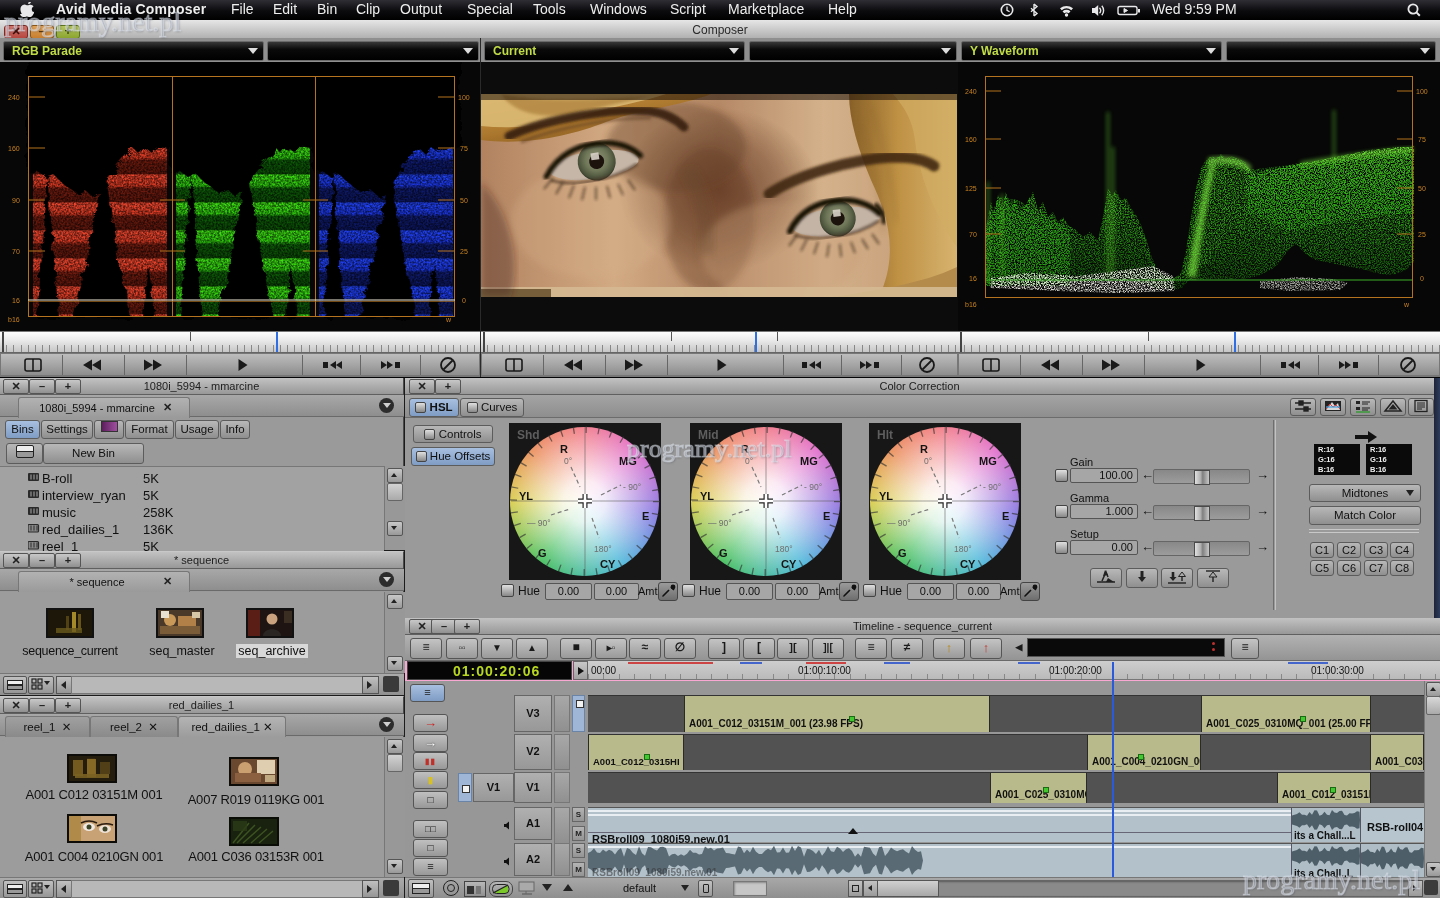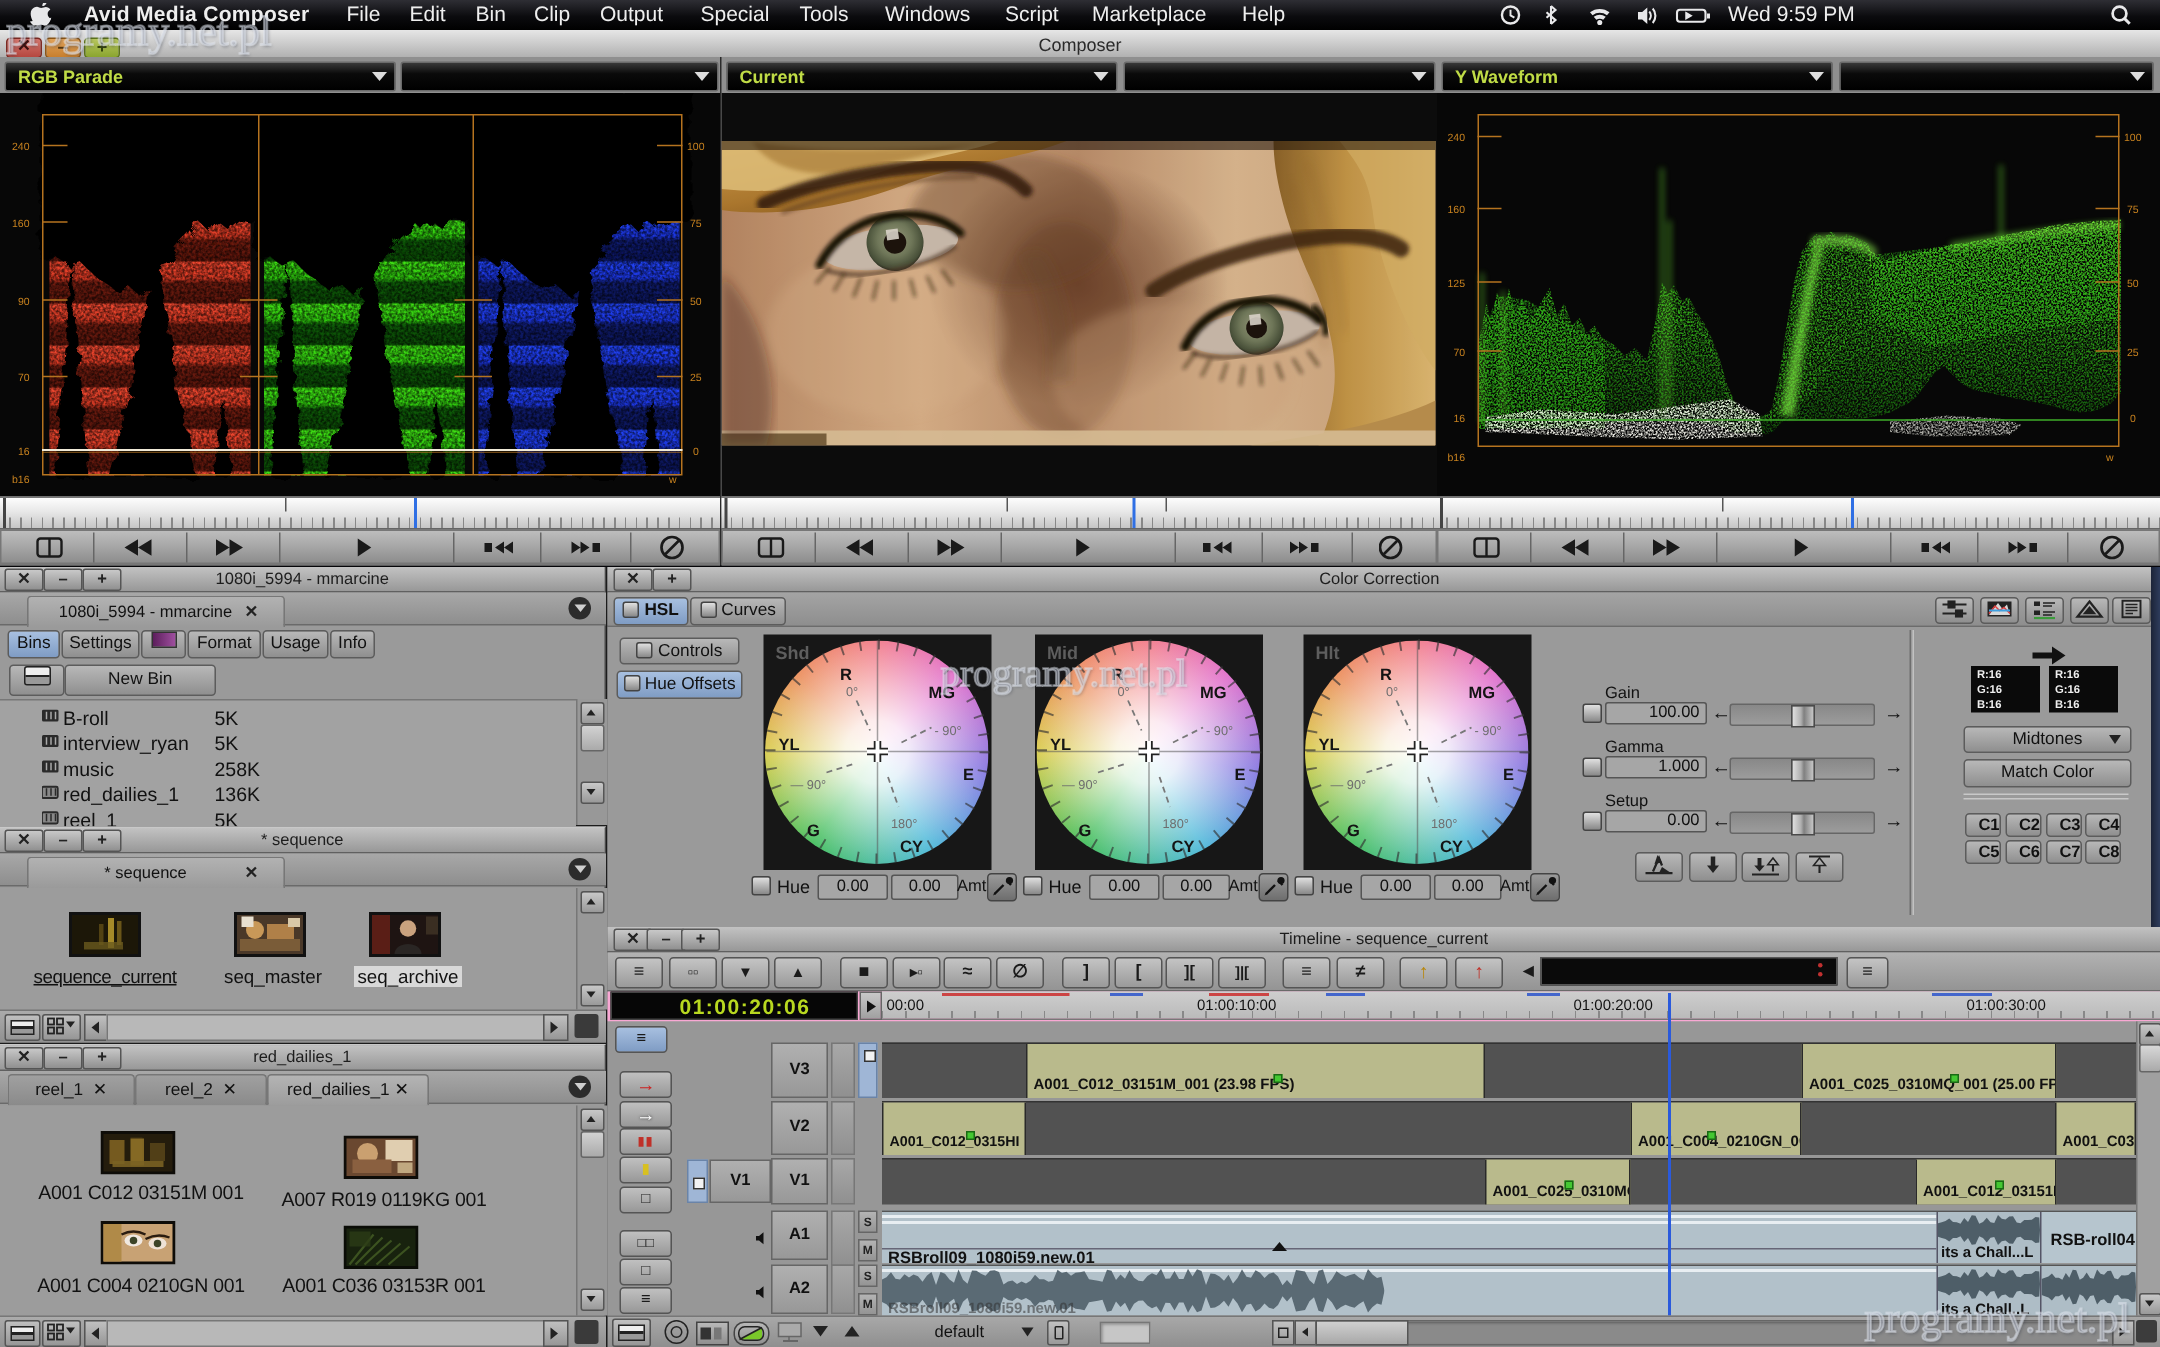--- a/index.html
+++ b/index.html
@@ -17,21 +17,21 @@
 .wm{position:absolute;font-family:"Liberation Serif",serif;color:rgba(195,202,215,0.5);-webkit-text-stroke:1.2px rgba(235,240,248,0.42);white-space:nowrap;text-shadow:1px 1px 2px rgba(40,45,60,0.35);}
 .vb{position:absolute;font-size:11px;color:#111;}
 .wheelbox{width:152px;height:157px;}
 .sq{position:absolute;width:152px;height:157px;background:#171717;}
 .whl{position:absolute;left:1px;top:4px;width:149px;height:149px;border-radius:50%;background:radial-gradient(circle at 50% 50%, rgba(255,255,255,0.97) 0%, rgba(255,255,255,0.85) 20%, rgba(255,255,255,0.45) 45%, rgba(255,255,255,0) 72%),conic-gradient(from 0deg, #f2808e, #e273cc 45deg, #8a7ce2 100deg, #52bada 150deg, #4ac062 215deg, #dace52 270deg, #ec9262 315deg, #f2808e 360deg);}
 .shdlbl{position:absolute;left:8px;top:5px;font-size:12px;font-weight:bold;color:#5e5e5e;}
 .slval{position:absolute;width:62px;height:13px;background:#a6a6a6;border:1px solid #555;border-radius:2px;font-size:11px;text-align:right;padding-right:4px;color:#111;line-height:13px;}
 .sltrack{position:absolute;width:95px;height:13px;background:linear-gradient(#888,#9c9c9c);border:1px solid #666;border-radius:2px;}
 .slhandle{position:absolute;left:40px;top:0;width:14px;height:13px;background:linear-gradient(90deg,#e0e0e0,#b0b0b0 40%,#808080 55%,#c8c8c8);border:1px solid #4a4a4a;}
 .arrL,.arrR{position:absolute;font-size:13px;font-weight:bold;color:#111;}
-.cbtn{width:22px;height:14px;line-height:14px;font-size:11px;font-weight:bold;text-align:right;}
+.cbtn{width:22px;height:14px;line-height:14px;font-size:11px;font-weight:normal;}
 .hbx{position:absolute;top:0;height:15px;background:#a6a6a6;border:1px solid #555;border-radius:2px;font-size:11px;text-align:center;color:#111;line-height:15px;}
 .tb{position:absolute;top:3px;width:30px;height:19px;background:linear-gradient(#c4c4c4,#9a9a9a);border:1px solid #555;border-radius:3px;color:#1a1a1a;text-align:center;font-size:12px;line-height:17px;font-weight:bold;}
 .i1::after{content:"\2261";} .i2::after{content:"\25AB\25AB";font-size:10px;} .i3::after{content:"\25BC";font-size:10px;} .i4::after{content:"\25B2";font-size:10px;}
 .i5::after{content:"\25A0";} .i6::after{content:"\25B8\25AB";font-size:10px;} .i7::after{content:"\2248";} .i8::after{content:"\2205";}
 .i9::after{content:"]";} .i10::after{content:"[";} .i11::after{content:"][";font-size:11px;} .i12::after{content:"]|[";font-size:10px;}
 .i13::after{content:"\2261";} .i14::after{content:"\2260";} .i15::after{content:"\2191";color:#b8860b;font-size:13px;} .i16::after{content:"\2191";color:#c03028;font-size:13px;}
 .i17{border:none;background:none;} .i17::after{content:"\25C0";font-size:9px;}
 .i18::after{content:"\2261";}
 .lb{position:absolute;width:33px;height:16px;background:linear-gradient(#c0c0c0,#989898);border:1px solid #555;border-radius:3px;color:#1a1a1a;text-align:center;font-size:11px;line-height:15px;font-weight:bold;}
 .l1::after{content:"\2261";} .l2::after{content:"\2192";color:#c22;font-size:13px;} .l3::after{content:"\2192";color:#fff;text-shadow:0 0 2px #222;font-size:13px;}
@@ -650,21 +650,21 @@
           <rect x="36" y="4" width="8" height="6" fill="#d8c8a8"></rect>
         </svg>
    <svg class="abs" style="left:246px;top:16px;" width="48" height="30" viewBox="0 0 48 30">
           <rect width="48" height="30" fill="#111"></rect>
           <rect x="2" y="2" width="44" height="26" fill="#1e1412"></rect>
           <rect x="2" y="2" width="12" height="26" fill="#5a1e16"></rect>
           <circle cx="26" cy="11" r="5.5" fill="#caa27e"></circle>
           <path d="M17,28 C17,19 35,19 35,28 Z" fill="#2a2624"></path>
           <rect x="38" y="3" width="8" height="12" fill="#3a2e22"></rect>
         </svg>
-   <div class="vb" style="left:16px;top:52px;width:108px;text-align:center;font-size:12.5px;letter-spacing:-0.3px;text-decoration:underline;">sequence_current</div>
+   <div class="vb" style="left:16px;top:52px;width:108px;text-align:center;font-size:12.5px;letter-spacing:-0.3px;">sequence_current</div>
    <div class="vb" style="left:137px;top:52px;width:90px;text-align:center;font-size:12.5px;">seq_master</div>
    <div class="vb" style="left:236px;top:52px;width:72px;text-align:center;font-size:12.5px;background:#d8d8d8;">seq_archive</div>
   </div>
   <div class="abs" style="left:384px;top:40px;width:20px;height:81px;background:#989898;border-left:1px solid #777;">
    <div class="abs" style="left:2px;top:2px;width:14px;height:13px;background:linear-gradient(#c8c8c8,#999);border:1px solid #555;border-radius:2px;">
           <div class="abs" style="left:3px;top:4px;border-left:3.5px solid transparent;border-right:3.5px solid transparent;border-bottom:4.5px solid #222;"></div>
         </div>
    <div class="abs" style="left:2px;top:64px;width:14px;height:13px;background:linear-gradient(#c8c8c8,#999);border:1px solid #555;border-radius:2px;">
           <div class="abs" style="left:3px;top:4px;border-left:3.5px solid transparent;border-right:3.5px solid transparent;border-top:4.5px solid #222;"></div>
         </div>

